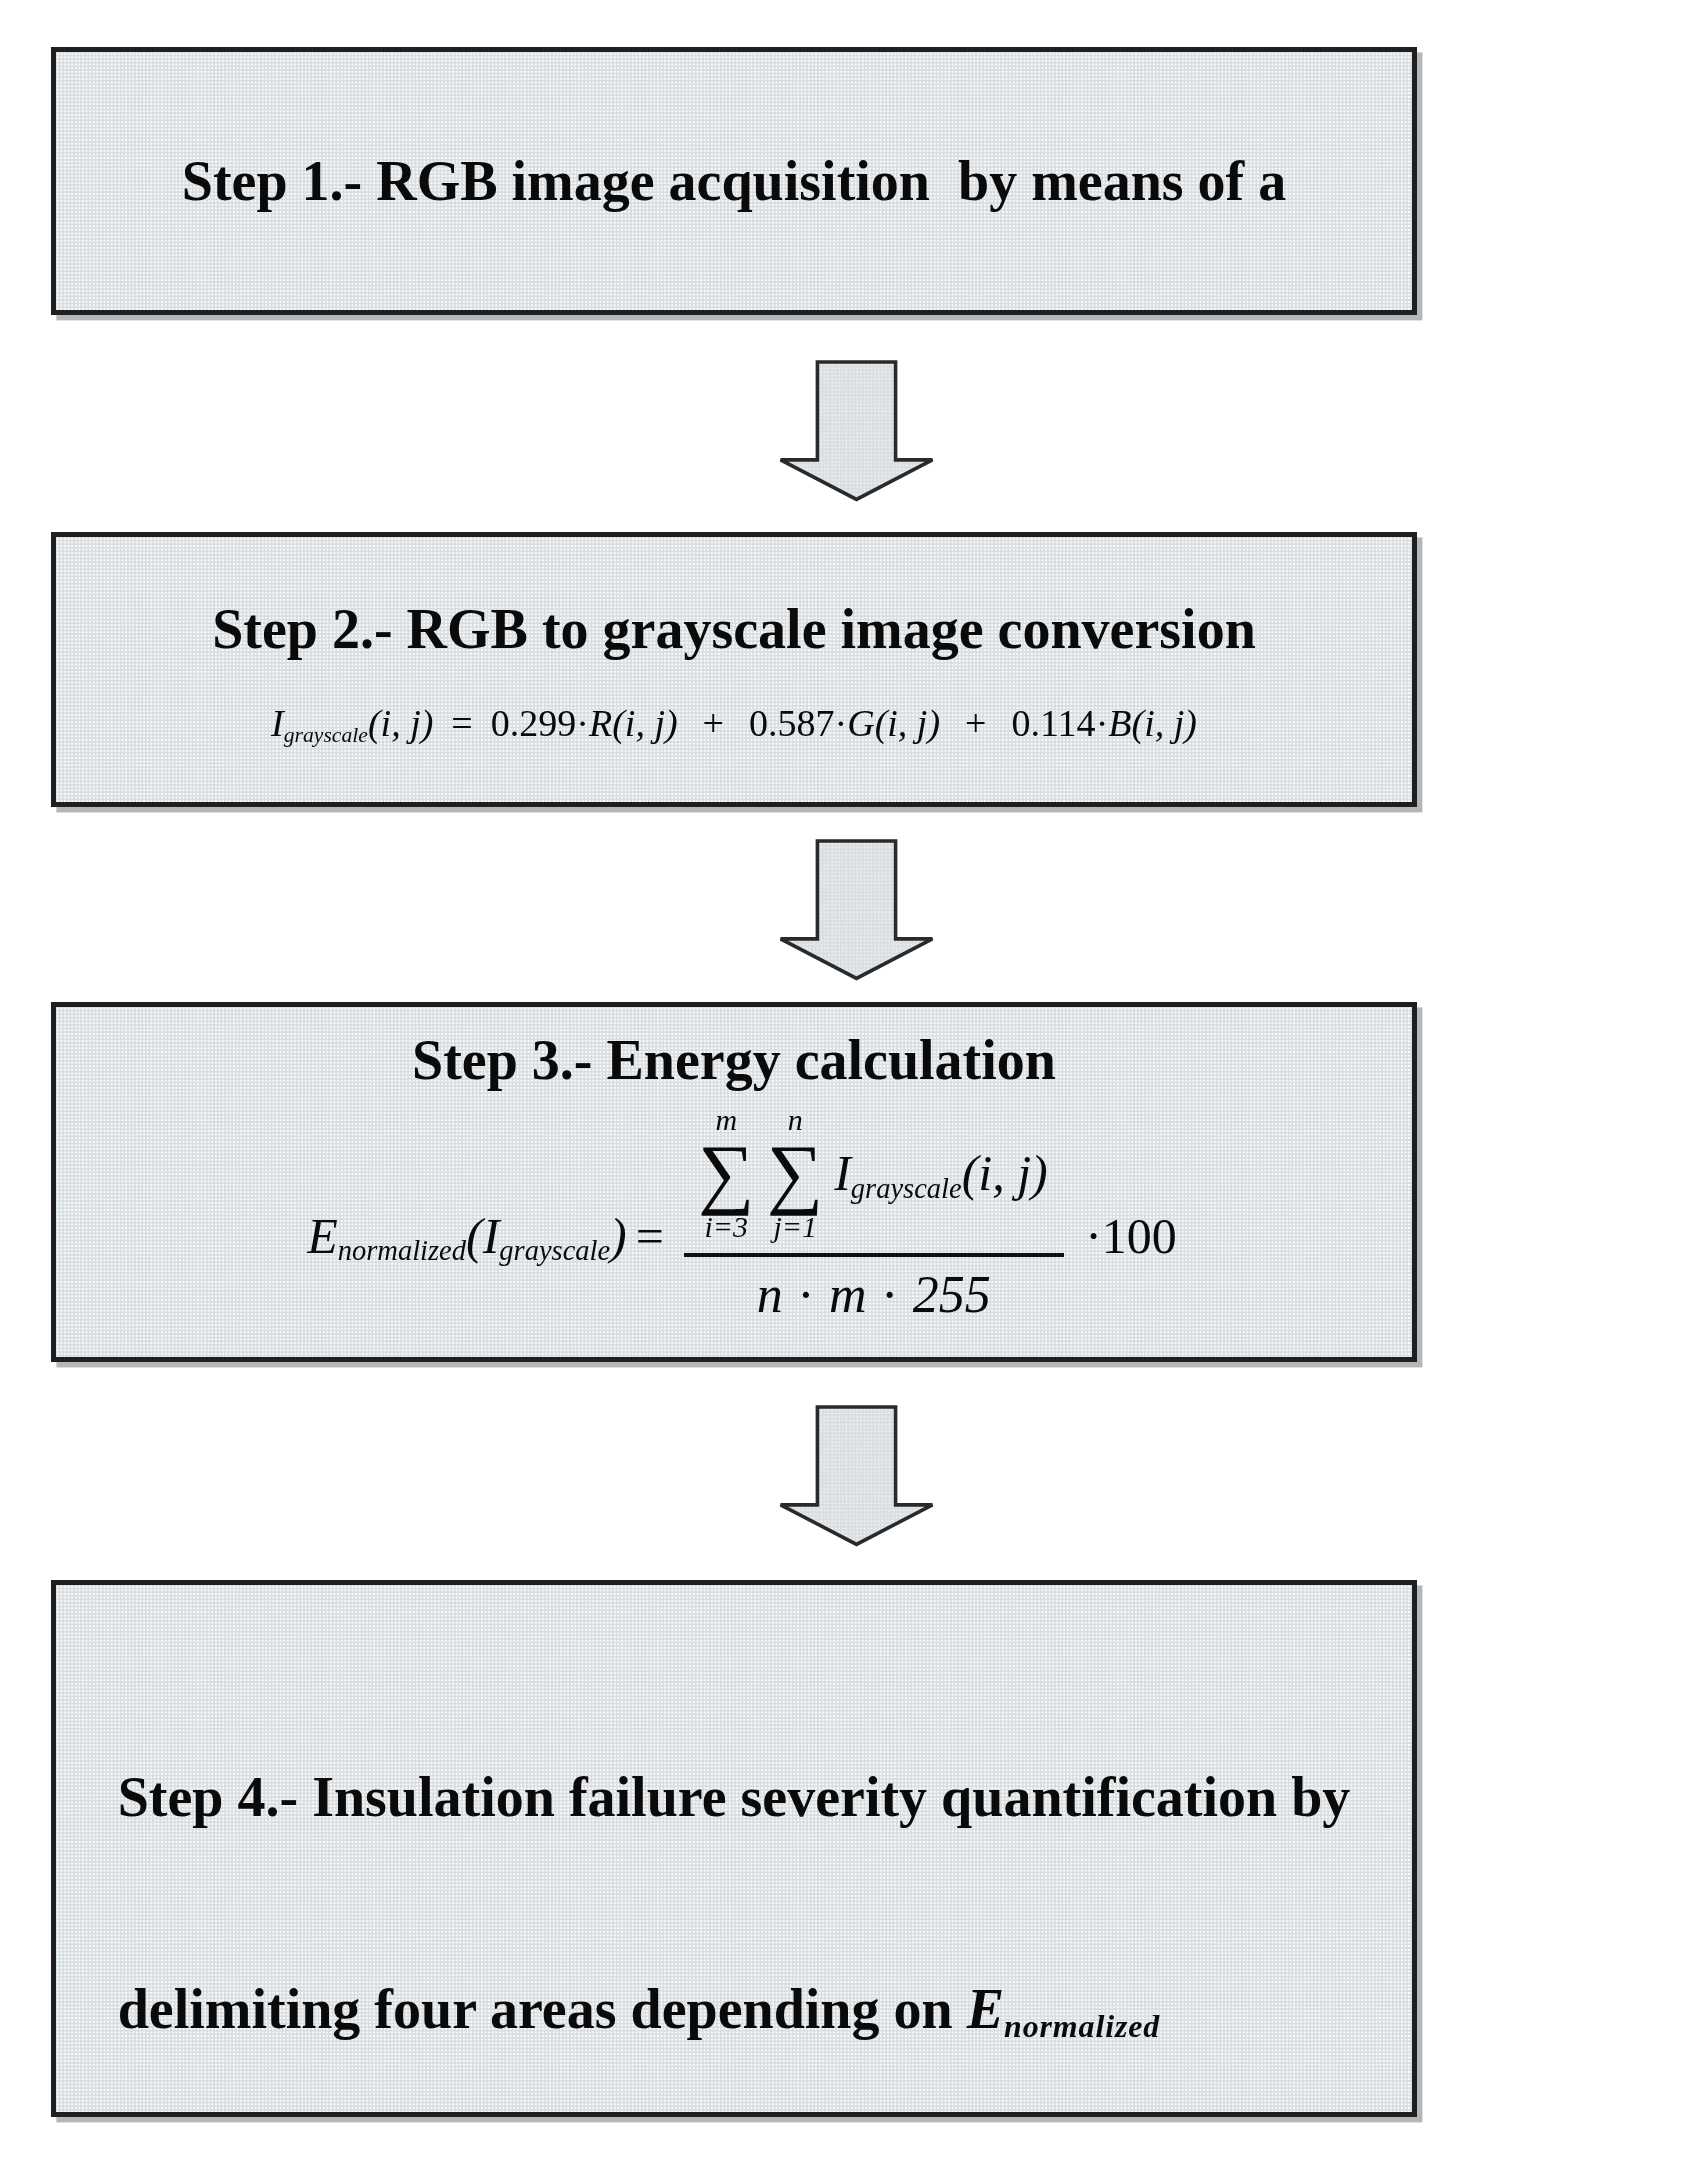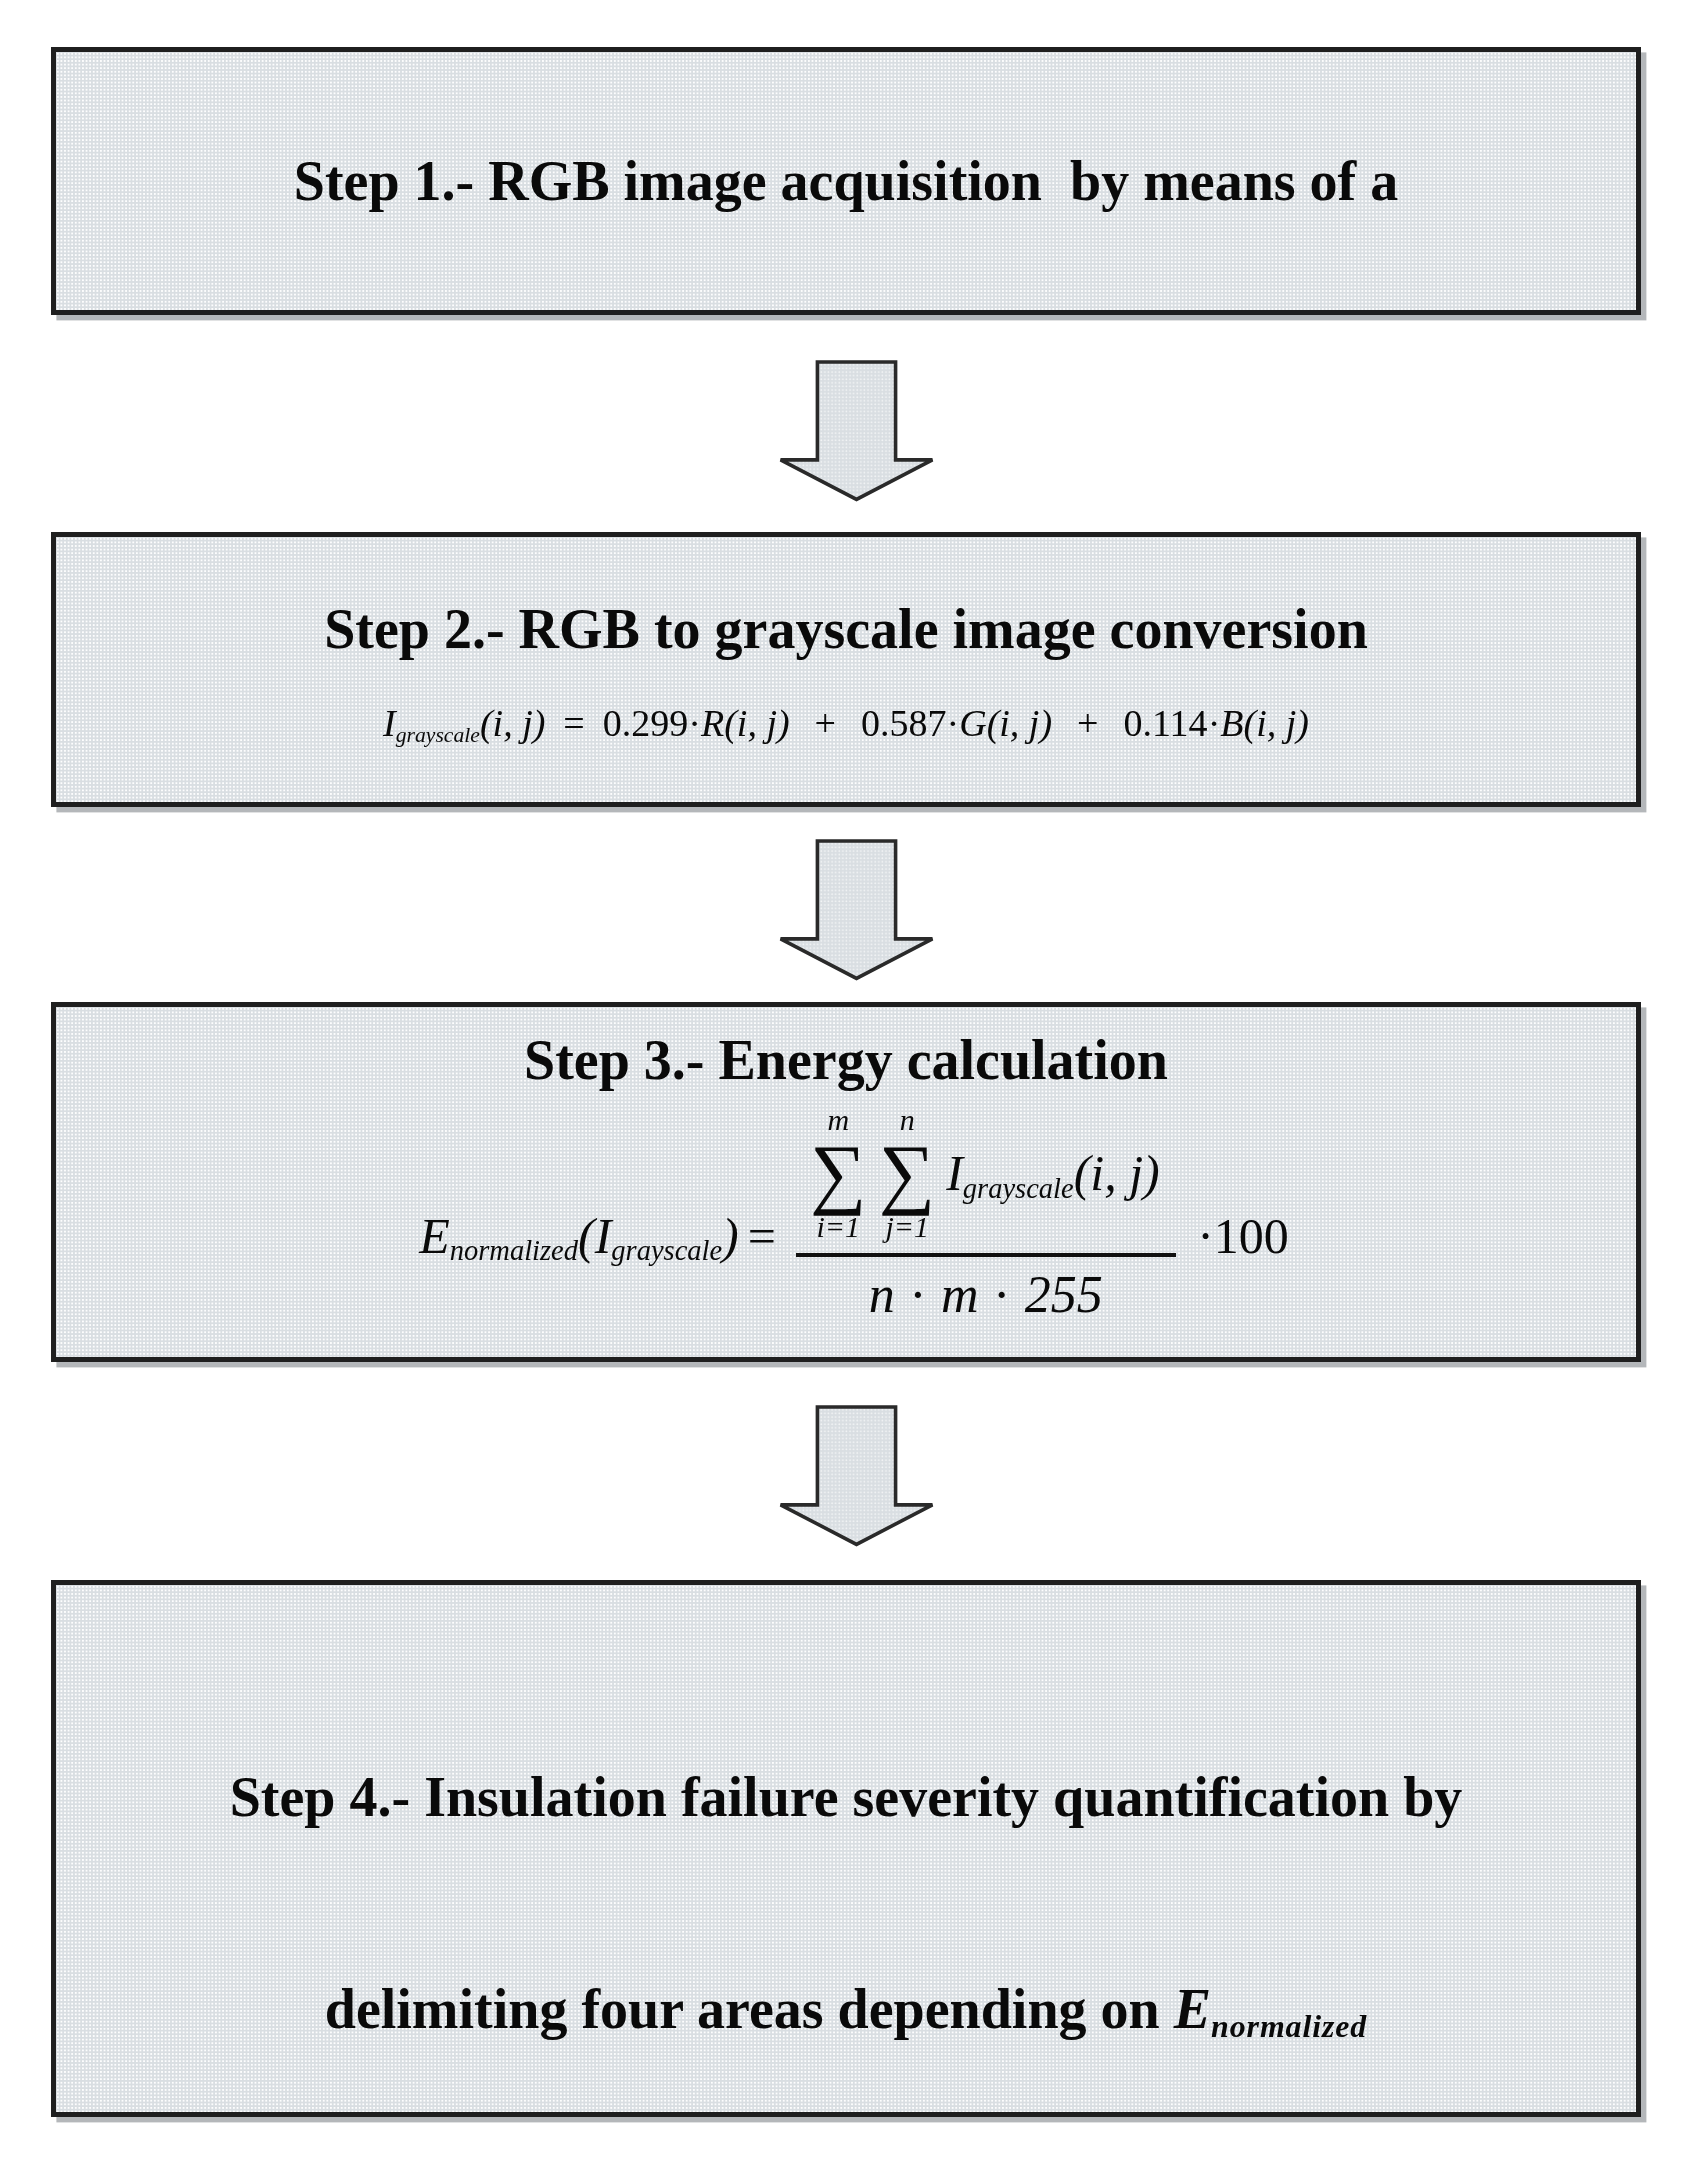--- a/index.html
+++ b/index.html
@@ -13,31 +13,31 @@
     height: 2175px;
     background: #ffffff;
     font-family: "Liberation Serif", "DejaVu Serif", serif;
     color: #0a0a0a;
     overflow: hidden;
   }
   
   .box {
     position: absolute;
     left: 51px;
-    width: 1590px;
+    width: 1366px;
     box-sizing: border-box;
     border: 5.4px solid #1f1f1f;
     background-color: #d9dee2;
     background-image: radial-gradient(circle, rgba(255,255,255,0.95) 1px, rgba(255,255,255,0) 1px);
     background-size: 3.6px 3.6px;
     box-shadow: 5.4px 5.4px 0 rgba(118,124,129,0.55);
     display: flex;
     flex-direction: column;
     align-items: center;
-    text-align: center;
+    text-align: left;
   }
   #box1 { top: 47px;   height: 268px; justify-content: center; }
   #box2 { top: 532px;  height: 275px; justify-content: center; gap: 38px; }
   #box3 { top: 1002px; height: 360px; justify-content: flex-start; padding-top: 18px; gap: 1.8px; }
   #box4 { top: 1580px; height: 537px; justify-content: flex-start; padding-top: 36px; gap: 9px; }
 
   .title {
     font-weight: bold;
     font-size: 56px;
     line-height: 1.26;
@@ -165,21 +165,21 @@
 
   <div class="box" id="box3">
     <div class="title">Step 3.- Energy calculation</div>
     <div class="eq3">
       <span class="lhs"><span class="it">E</span><sub class="sb">normalized</sub><span class="it">(</span><span class="it">I</span><sub class="sb">grayscale</sub><span class="it">)</span><span class="eq-sign">=</span></span>
       <span class="frac">
         <span class="num">
           <span class="sum">
             <span class="lim">m</span>
             <span class="sigma">∑</span>
-            <span class="lim">i=1</span>
+            <span class="lim">i=3</span>
           </span>
           <span class="sum">
             <span class="lim">n</span>
             <span class="sigma">∑</span>
             <span class="lim">j=1</span>
           </span>
           <span class="num-term"><span class="it">I</span><sub class="sb">grayscale</sub><span class="it">(i, j)</span></span>
         </span>
         <span class="den">
             <span class="it">n</span>

